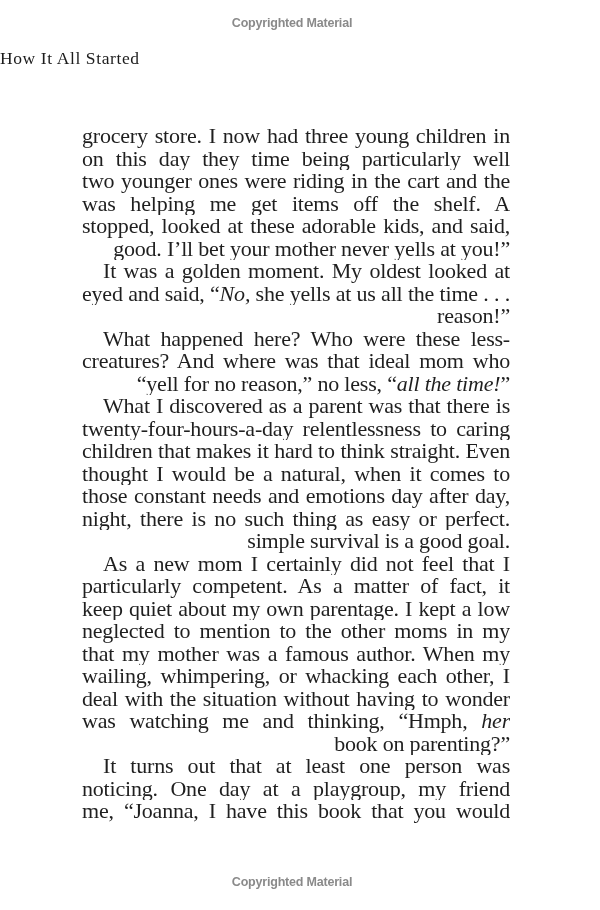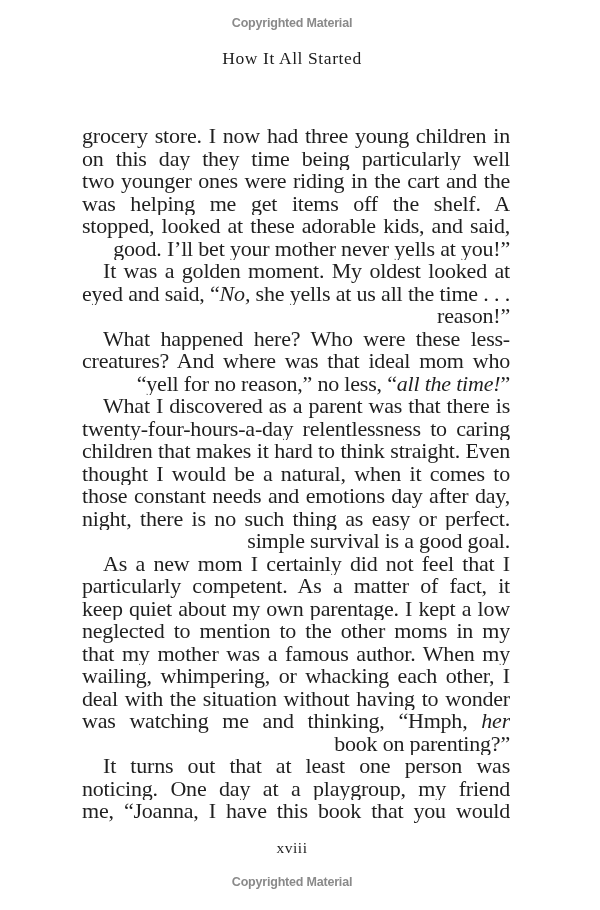--- a/index.html
+++ b/index.html
@@ -20,21 +20,21 @@
     font-size: 12.5px;
     letter-spacing: -0.2px;
     color: #8a8a8a;
   }
   .notice.top { top: 16px; }
   .notice.bottom { top: 875px; }
   .chapter-title {
     position: absolute;
     top: 48px;
     left: 0; right: 0;
-    text-align: center;
+    text-align: left;
     font-family: "Liberation Serif", serif;
     font-size: 17.5px;
     letter-spacing: 0.6px;
     color: #1c1c1c;
   }
   .body-text {
     position: absolute;
     top: 90px;
     left: 82px;
     width: 428px;
@@ -101,16 +101,15 @@
       <div class="line just">that my mother was a famous author. When my children were</div>
       <div class="line just">wailing, whimpering, or whacking each other, I preferred to</div>
       <div class="line just">deal with the situation without having to wonder if anyone</div>
       <div class="line just">was watching me and thinking, “Hmph, <em>her</em> mother wrote a</div>
       <div class="line">book on parenting?”</div>
       <div class="line indent just">It turns out that at least one person was watching and</div>
       <div class="line just">noticing. One day at a playgroup, my friend Cathy said to</div>
       <div class="line just">me, “Joanna, I have this book that you would love. It’s just</div>
     </div>
 
-  <div class="page-number">xviii</div>
 
   <div class="notice bottom">Copyrighted Material</div>
 </div>
 
 </body></html>

